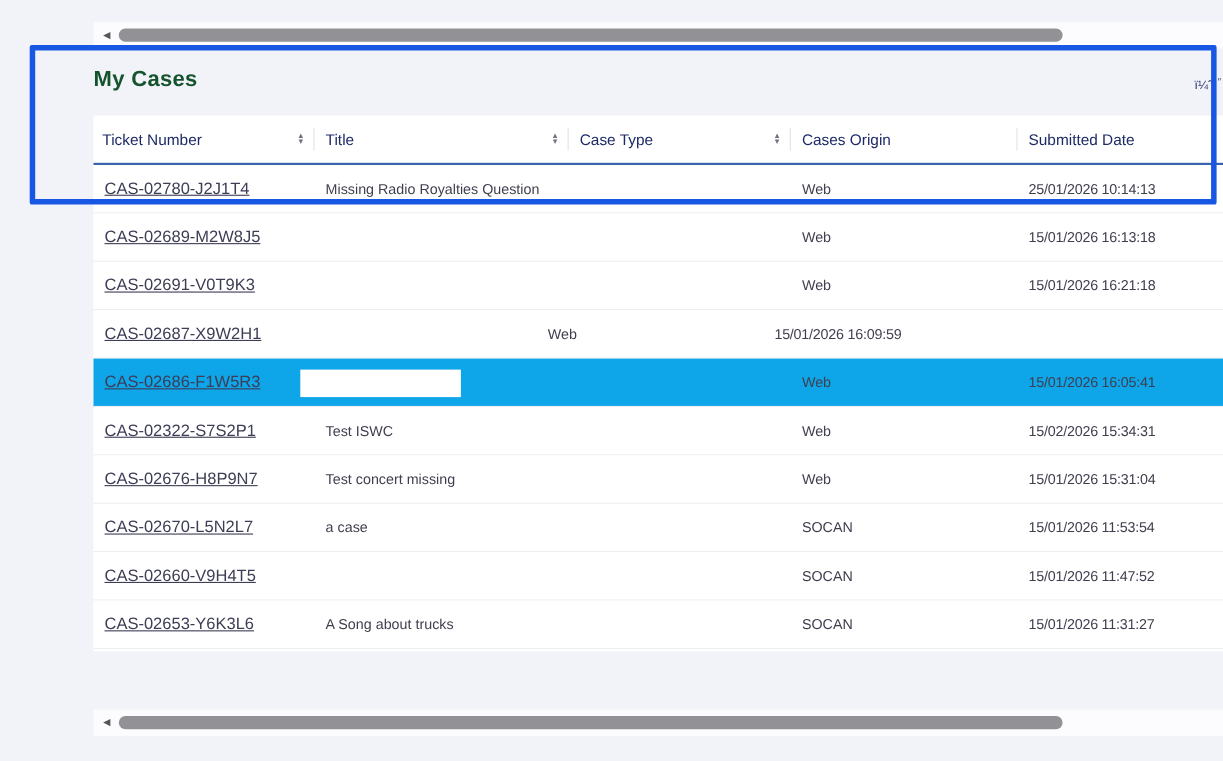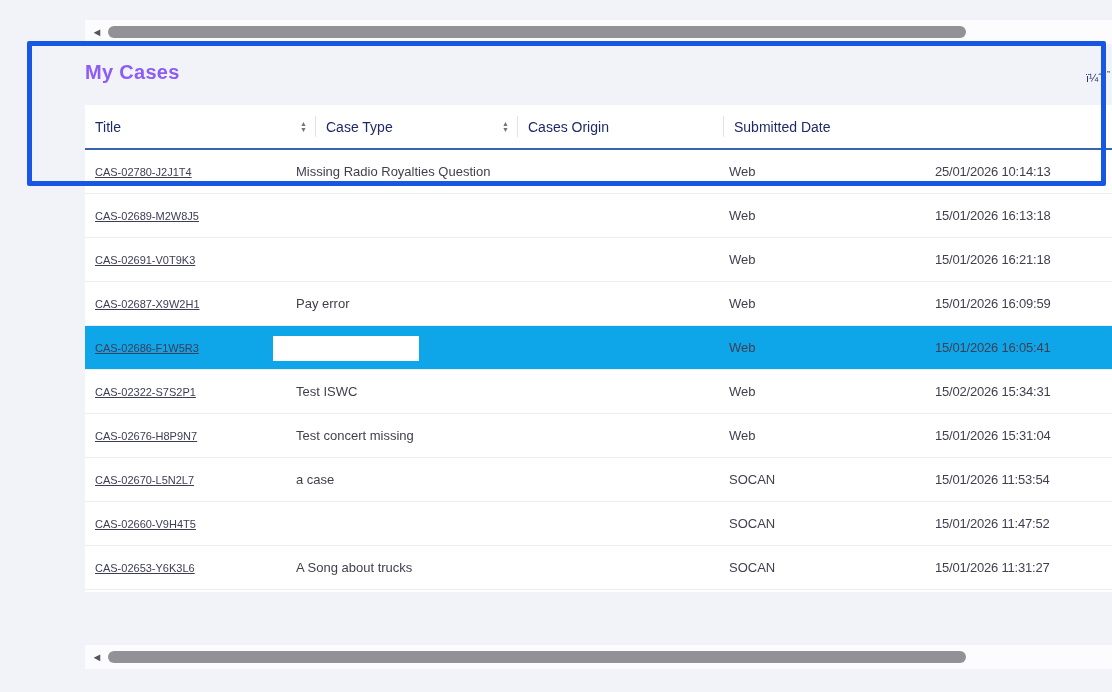--- a/index.html
+++ b/index.html
@@ -21,21 +21,21 @@
     font-size:11px;line-height:18px;text-align:center;padding:0;margin-left:3px;
     cursor:pointer;flex:0 0 auto;
   }
   .scroll-thumb{
     height:12px;width:858px;margin-left:2px;background:#919196;border-radius:7px;
     flex:0 0 auto;cursor:pointer;
   }
   
   .page-title{
     position:absolute;left:85px;top:61px;
-    font-size:20px;font-weight:700;letter-spacing:.3px;color:#8b5cf6;
+    font-size:20px;font-weight:700;letter-spacing:.3px;color:#14532d;
   }
   .corner-text{
     position:absolute;left:1086px;top:72px;font-size:11px;color:#23306b;z-index:3;
   }
   .corner-fragment{
     position:absolute;left:1107px;top:69px;font-size:9px;color:#3a3a4a;z-index:12;
   }
   
   .card{
     position:absolute;left:85px;top:105px;width:1027px;height:487px;background:#ffffff;
@@ -66,21 +66,21 @@
   .tr{
     display:flex;align-items:center;height:44px;box-sizing:border-box;
     border-bottom:1px solid #ececf1;background:#ffffff;position:relative;
   }
   .tr.alt{background:#0ea5e9;}
   .td{
     box-sizing:border-box;padding-left:10px;font-size:13px;color:#3f3f4f;
     white-space:nowrap;overflow:hidden;
   }
   .ticket-link{
-    color:#3d3d55;text-decoration:underline;font-size:11px;cursor:pointer;
+    color:#3d3d55;text-decoration:underline;font-size:15px;cursor:pointer;
   }
   .date-cell{letter-spacing:-0.2px;}
   .redaction{
     position:absolute;left:188px;top:10px;width:146px;height:25px;background:#ffffff;
   }
   
   .highlight-box{
     position:absolute;left:27px;top:41px;width:1079px;height:145px;
     border:5px solid #1856e4;border-radius:2px;box-sizing:border-box;
     z-index:10;pointer-events:none;
@@ -93,20 +93,27 @@
   <button class="scroll-arrow">◄</button>
   <div class="scroll-thumb"></div>
 </div>
 
 <div class="page-title">My Cases</div>
 <div class="corner-text">ï¼ˆ</div>
 <div class="corner-fragment">”</div>
 
 <div class="card">
   <div class="thead">
+    <div class="th c1">
+      <span class="label">Ticket Number</span>
+      <span class="sort">
+          <span>▲</span>
+          <span>▼</span>
+        </span>
+    </div>
     <div class="th c2">
       <span class="label">Title</span>
       <span class="sort">
           <span>▲</span>
           <span>▼</span>
         </span>
     </div>
     <div class="th c3">
       <span class="label">Case Type</span>
       <span class="sort">
@@ -141,21 +148,20 @@
   <div class="tr">
     <div class="td c1"><a class="ticket-link">CAS-02691-V0T9K3</a></div>
     <div class="td c2"></div>
     <div class="td c3"></div>
     <div class="td c4">Web</div>
     <div class="td c5 date-cell">15/01/2026 16:21:18</div>
   </div>
 
   <div class="tr">
     <div class="td c1"><a class="ticket-link">CAS-02687-X9W2H1</a></div>
-    <div class="td c2">Pay error</div>
     <div class="td c3"></div>
     <div class="td c4">Web</div>
     <div class="td c5 date-cell">15/01/2026 16:09:59</div>
   </div>
 
   <div class="tr alt">
     <div class="td c1"><a class="ticket-link">CAS-02686-F1W5R3</a></div>
     <div class="td c2"></div>
     <div class="td c3"></div>
     <div class="td c4">Web</div>

